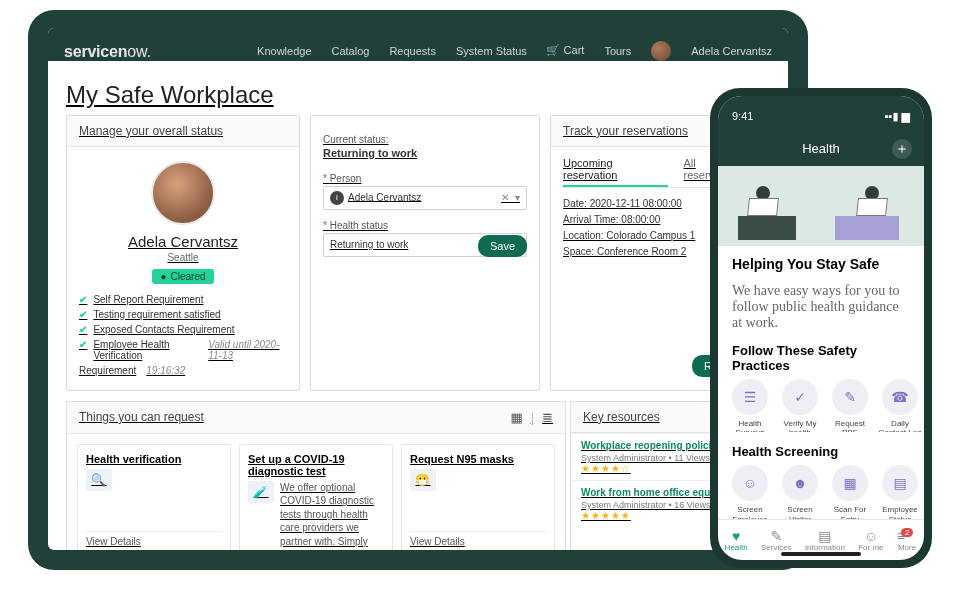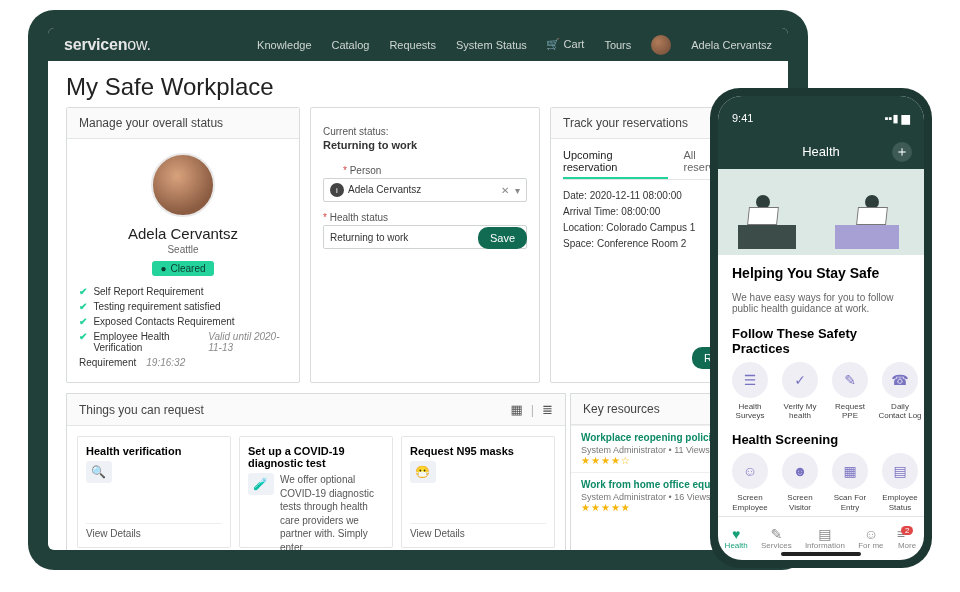--- a/index.html
+++ b/index.html
@@ -5,28 +5,28 @@
   * { box-sizing: border-box; margin: 0; padding: 0; font-family: -apple-system, BlinkMacSystemFont, "Segoe UI", Helvetica, Arial, sans-serif; }
   body { background: #ffffff; width: 960px; height: 592px; position: relative; overflow: hidden; }
 
   
   .tablet {
     position: absolute; left: 28px; top: 10px; width: 780px; height: 560px;
     background: #22403a; border-radius: 26px; padding: 18px 20px 20px 20px;
   }
   .tablet-inner { width: 100%; height: 100%; background: #fff; border-radius: 6px; display: flex; flex-direction: column; overflow: hidden; }
 
-  .topbar { background: #22403a; color: #e6e6e6; height: 34px; display: flex; align-items: center; padding: 0 16px; font-size: 12px; }
+  .topbar { background: #22403a; color: #e6e6e6; height: 34px; display: flex; align-items: flex-end; padding: 0 16px; font-size: 12px; }
   .brand { font-weight: 700; font-size: 16px; letter-spacing: -0.2px; }
   .brand .ow { font-weight: 400; }
   .topnav { margin-left: auto; display: flex; gap: 20px; align-items: center; }
   .topnav span { color: #cfd6d3; font-size: 11px; }
   .avatar { width: 20px; height: 20px; border-radius: 50%; background: radial-gradient(circle at 35% 35%, #b07a58, #6e4a37); }
 
-  .content { padding: 12px 18px 0 18px; overflow: hidden; }
+  .content { padding: 20px 18px 0 18px; overflow: hidden; text-decoration: underline; }
   .page-title { font-size: 24px; font-weight: 500; color: #222; margin-bottom: 6px; }
 
   .row { display: flex; gap: 10px; }
   .card { border: 1px solid #d8dcdb; background: #fff; border-radius: 2px; }
   .card-head { font-size: 12px; color: #444; padding: 8px 12px; border-bottom: 1px solid #e3e6e5; background: #fafafa; }
   .card-body { padding: 10px 12px; font-size: 11px; color: #333; position: relative; }
 
   .status-card { width: 234px; height: 276px; }
   .submit-card { width: 230px; height: 276px; }
   .reserve-card { flex: 1; height: 276px; }
@@ -88,21 +88,21 @@
   .phone-title-row { background:#22403a; color:#fff; text-align:center; padding:4px 0 10px; position:relative; font-size:13px;}
   .plus { position:absolute; right:12px; top:2px; width:20px; height:20px; border-radius:50%; background:#3d5b54; color:#fff; display:flex; align-items:center; justify-content:center; font-size:14px;}
   .hero { background:#dbe8e4; height:86px; display:flex; align-items:flex-end; justify-content:space-around; padding:0 6px 6px;}
   .hero .person { width:70px; height:64px; position:relative;}
   .desk { position:absolute; bottom:0; width:58px; height:24px; background:#3c4d49;}
   .laptop { position:absolute; bottom:24px; left:10px; width:30px; height:18px; background:#fff; border:1px solid #777; transform:skewX(-6deg);}
   .head { position:absolute; bottom:40px; left:18px; width:14px; height:14px; border-radius:50%; background:#2e3f3b;}
   .hero .person.b .desk{ background:#a6a0d4; width:64px;}
   .intro { padding:10px 14px 0;}
   .intro h3 { font-size:14px; font-weight:700;}
-  .intro p { font-size:10px; color:#666; margin-top:11px;}
+  .intro p { font-size:14px; color:#666; margin-top:11px;font-family:Liberation Serif, serif;}
   .section-h { font-size:13px; font-weight:700; padding:12px 14px 6px;}
   .chips { display:flex; gap:6px; padding:0 10px; overflow:hidden;}
   .chip { flex:0 0 44px; text-align:center;}
   .chip .ci { width:36px; height:36px; border-radius:50%; background:#efeef5; margin:0 auto 4px; display:flex; align-items:center; justify-content:center; color:#7a73c2; font-size:14px;}
   .chip .cl { font-size:8px; color:#444; line-height:1.15;}
   .tabbar { margin-top:auto; height:44px; border-top:1px solid #e4e4e4; display:flex; justify-content:space-around; align-items:center;}
   .titem { text-align:center; font-size:8px; color:#888;}
   .titem.active { color:#17a07a;}
   .ticon { font-size:14px; line-height:1;}
   .badge { background:#e04848; color:#fff; border-radius:8px; font-size:8px; padding:0 4px; position:relative; top:-6px; left:-4px;}
@@ -166,21 +166,21 @@
                 </div>
             </div>
           </div>
         </div>
 
         <div class="card submit-card">
           <div class="card-body">
             <div class="lbl">Current status:</div>
             <div style="font-size:11px;font-weight:600;">Returning to work</div>
 
-            <div class="lbl" style="margin-top:14px;margin-left:20px;"><span class="star">* </span><span>Person</span></div>
+            <div class="lbl" style="margin-top:14px;"><span class="star">* </span><span>Person</span></div>
             <div class="field">
               <span><span class="info">i</span><span>Adela Cervantsz</span></span>
               <span style="color:#888;">✕&nbsp;&nbsp;▾</span>
             </div>
 
             <div class="lbl" style="margin-top:10px;"><span class="star">* </span><span>Health status</span></div>
             <div class="field">
               <span>Returning to work</span>
               <span class="chev">▾</span>
             </div>

